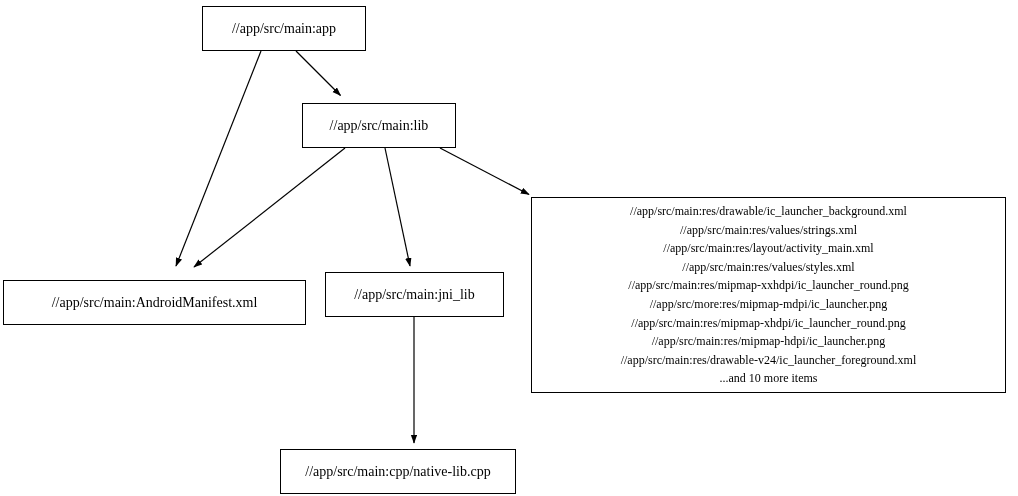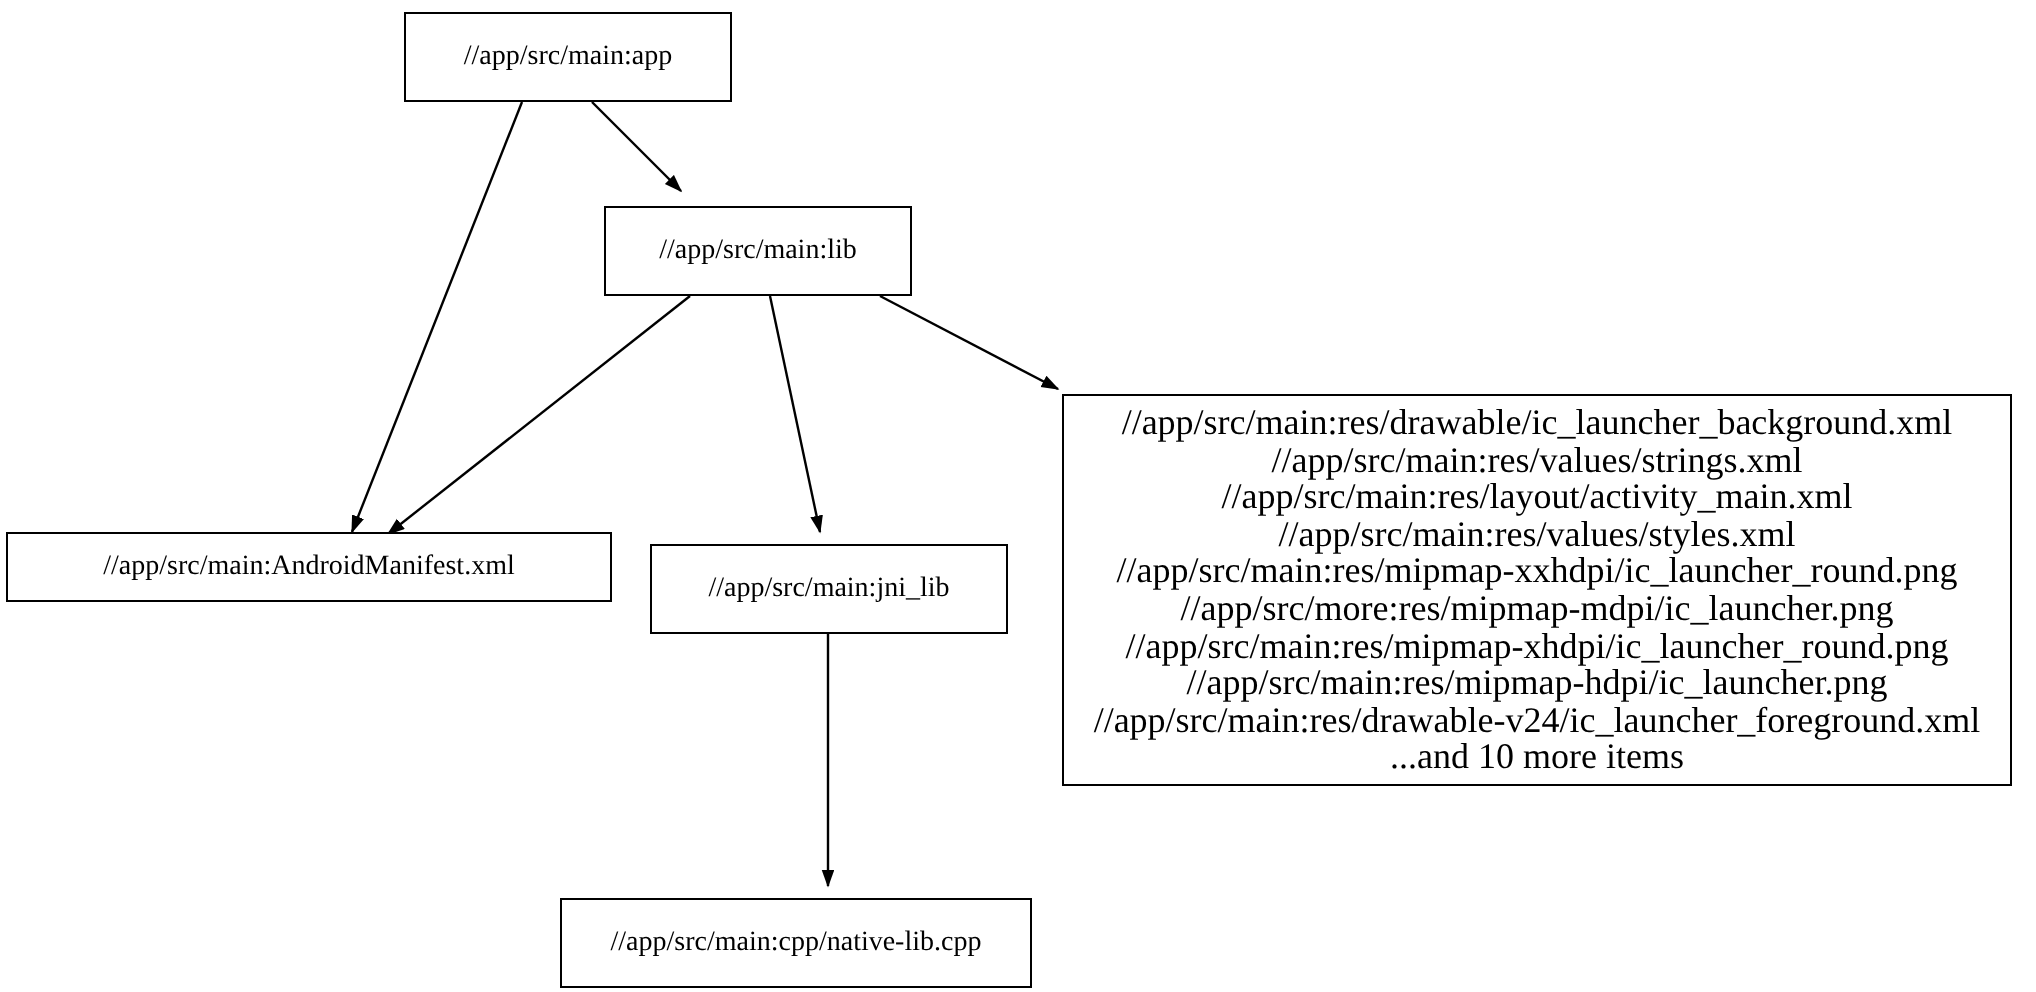--- a/index.html
+++ b/index.html
@@ -33,21 +33,21 @@
     justify-content: center;
     text-align: center;
     color: #000000;
     font-size: 14px;
     line-height: 1.0;
     white-space: nowrap;
   }
   .node.multiline {
     white-space: normal;
     line-height: 18.6px;
-    font-size: 18px;
+    font-size: 12px;
     padding: 4px 6px;
   }
   .node-label {
     display: block;
   }
   .node-lines {
     display: block;
     width: 100%;
   }
   .node-lines > span {
@@ -78,21 +78,21 @@
   </svg>
 
   <div class="node" style="left:202px; top:6px; width:164px; height:45px;">
     <span class="node-label">//app/src/main:app</span>
   </div>
 
   <div class="node" style="left:302px; top:103px; width:154px; height:45px;">
     <span class="node-label">//app/src/main:lib</span>
   </div>
 
-  <div class="node" style="left:3px; top:266px; width:303px; height:35px;">
+  <div class="node" style="left:3px; top:280px; width:303px; height:45px;">
     <span class="node-label">//app/src/main:AndroidManifest.xml</span>
   </div>
 
   <div class="node" style="left:325px; top:272px; width:179px; height:45px;">
     <span class="node-label">//app/src/main:jni_lib</span>
   </div>
 
   <div class="node" style="left:280px; top:449px; width:236px; height:45px;">
     <span class="node-label">//app/src/main:cpp/native-lib.cpp</span>
   </div>

